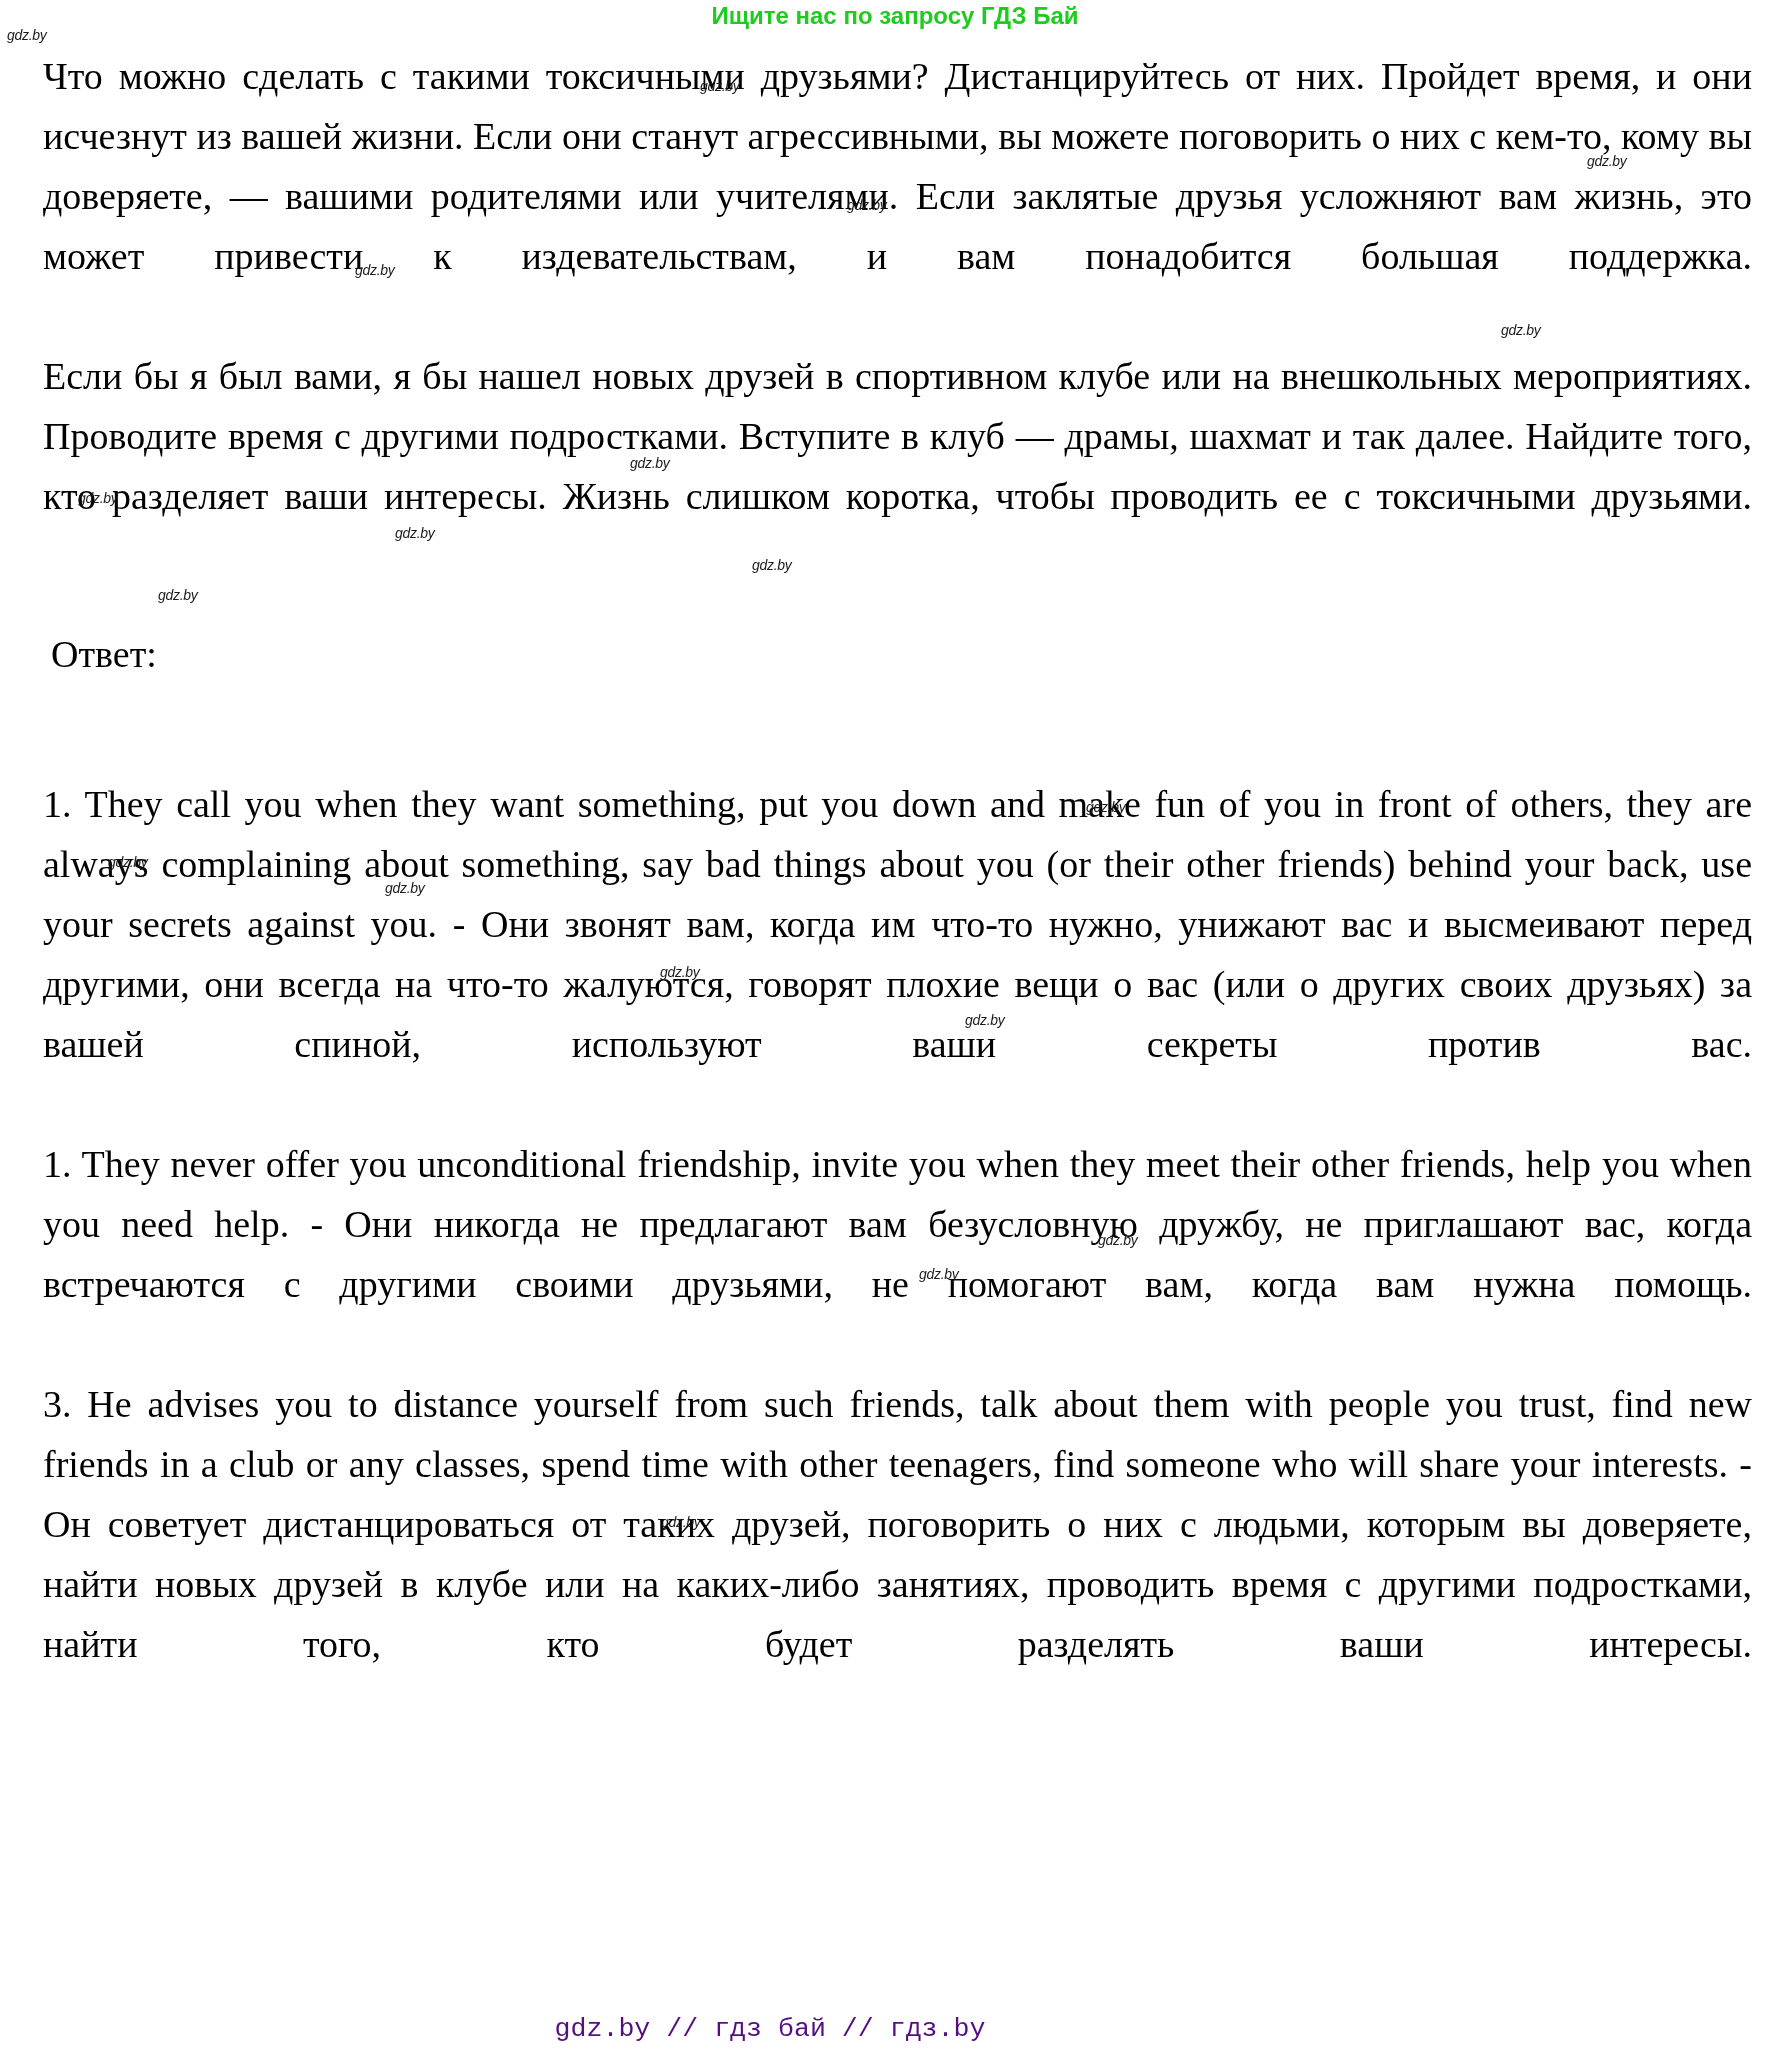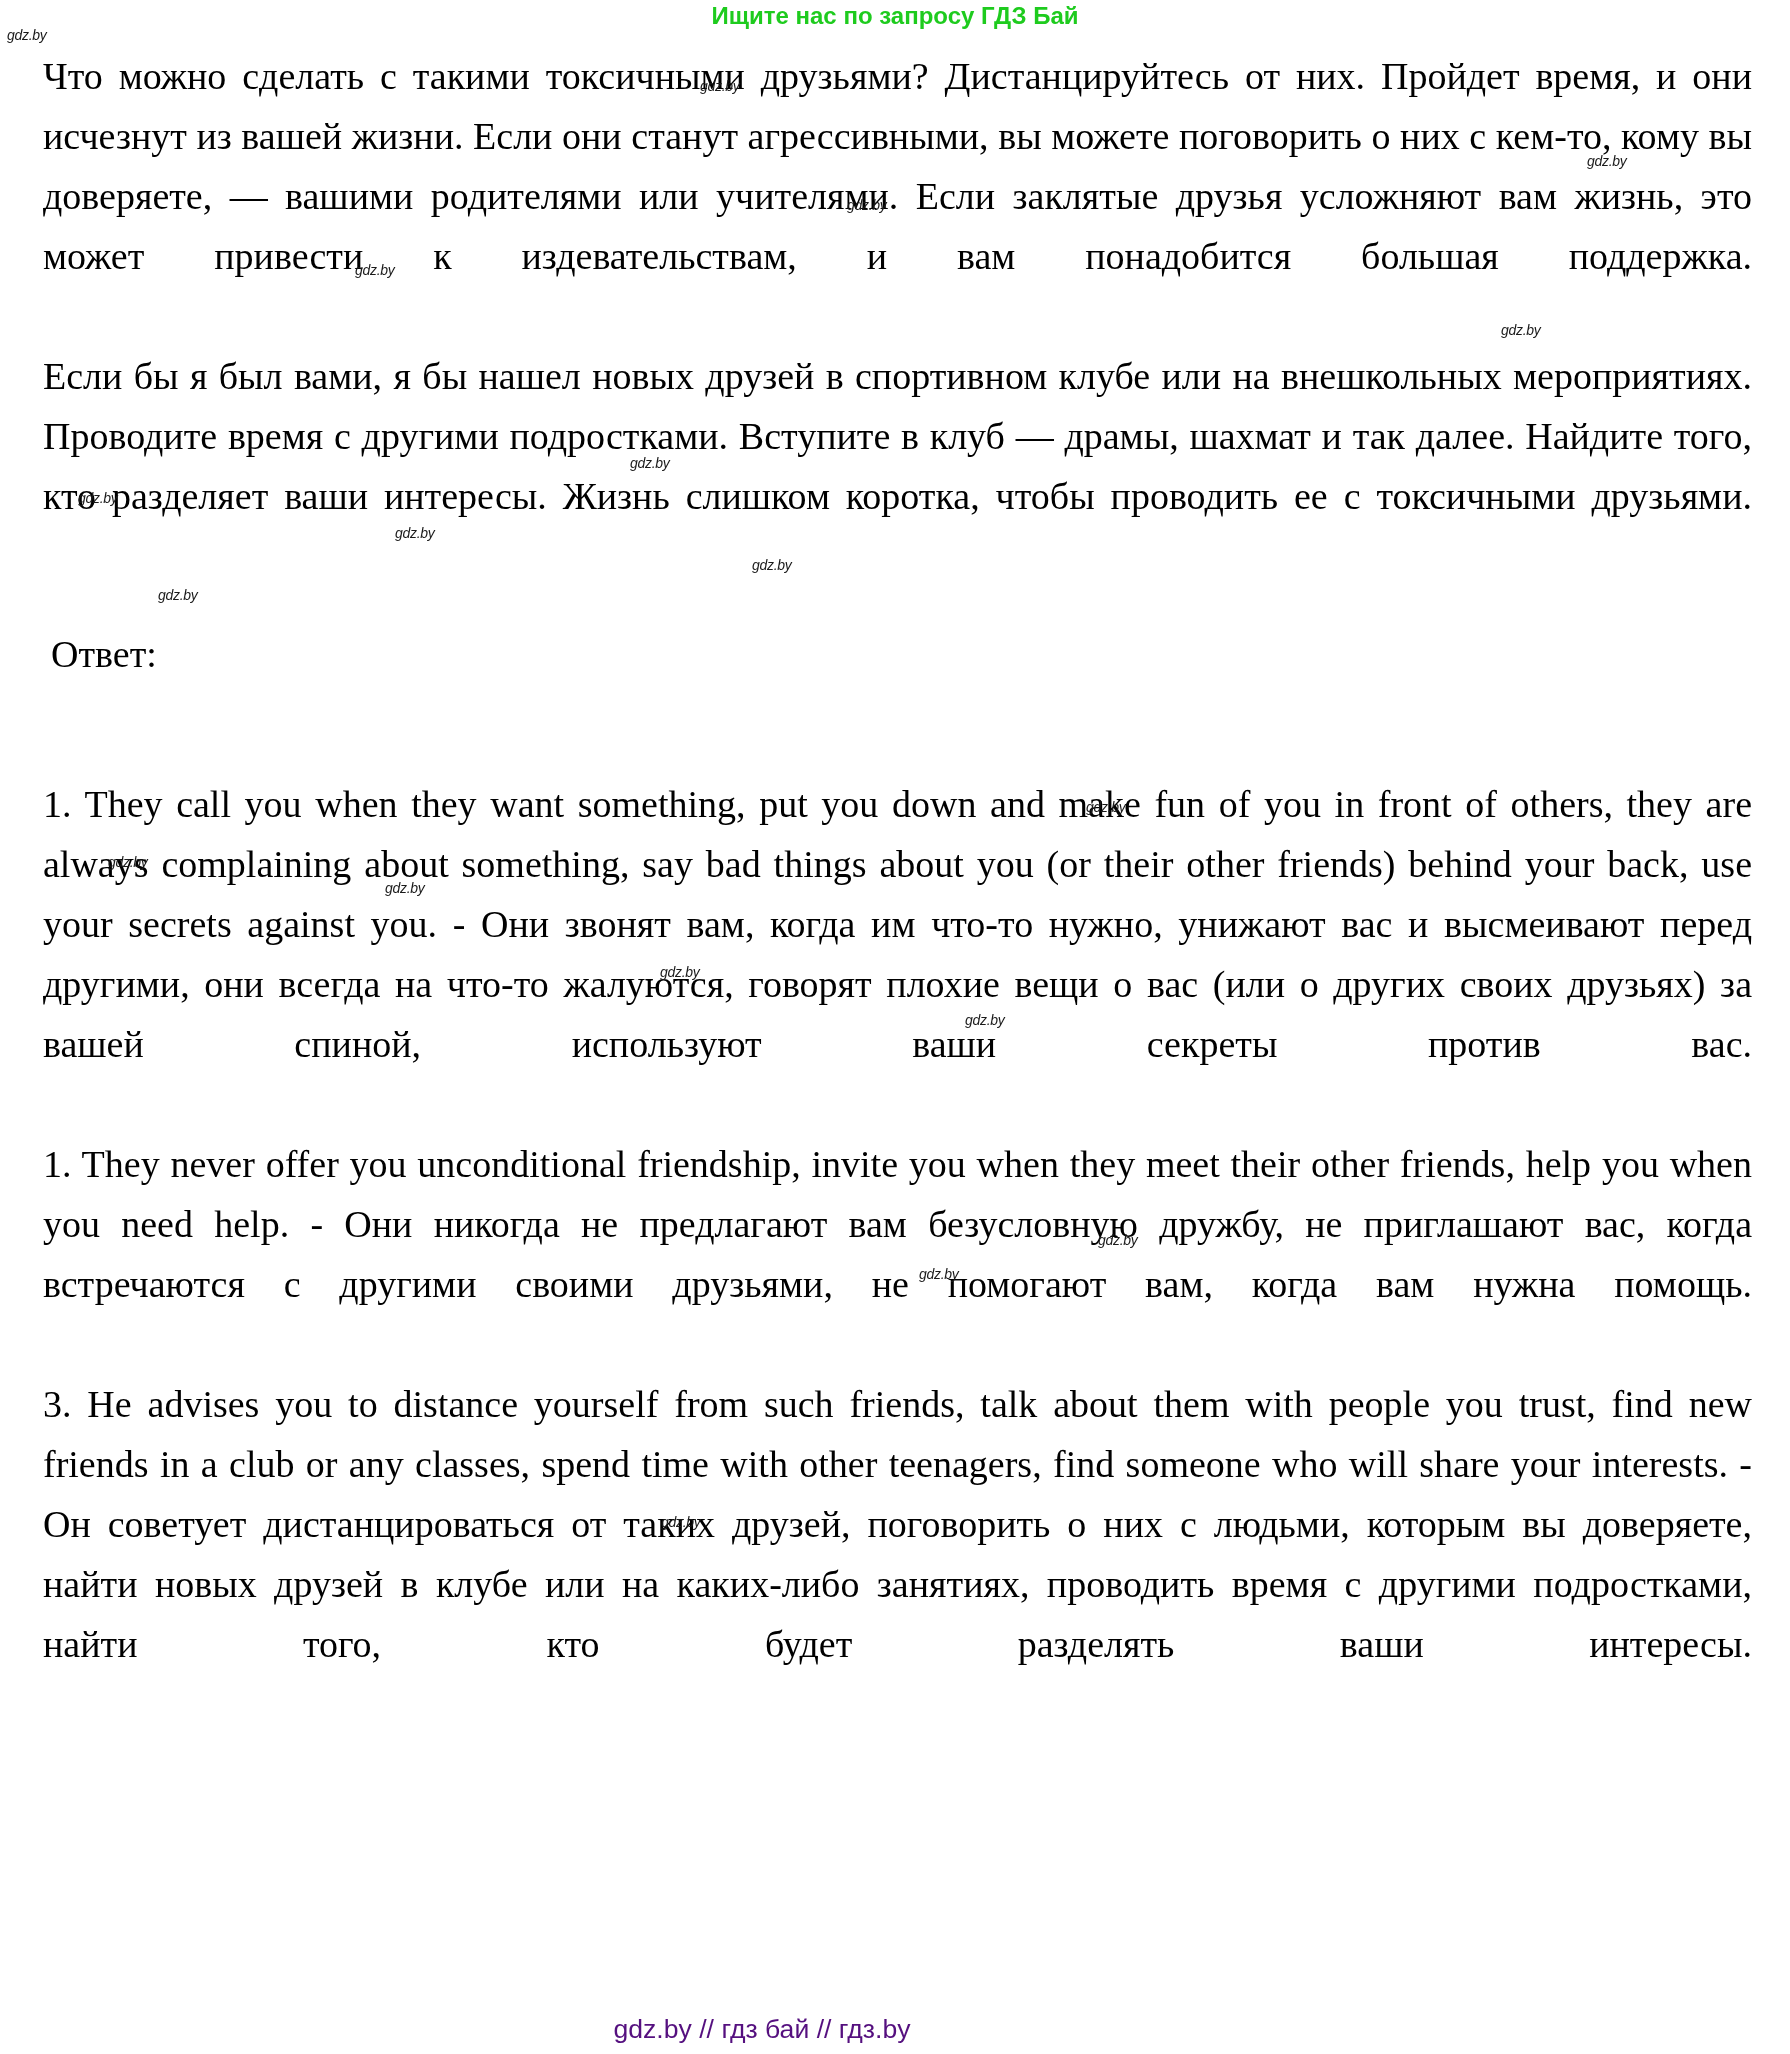--- a/index.html
+++ b/index.html
@@ -80,26 +80,26 @@
     font-size: 14px;
     font-weight: 400;
     white-space: nowrap;
     letter-spacing: -0.3px;
     font-style: italic;
   }
 
   
   .footer {
     position: absolute;
-    left: 0;
+    left: 8px;
     top: 2014px;
     width: 1524px;
     text-align: center;
     color: #55107f;
-    font-family: Liberation Sans, sans-serif;
+    font-family: Liberation Mono, monospace;
     font-size: 26.6px;
     font-weight: 400;
     white-space: nowrap;
   }
 </style>
 </head>
 <body>
 
 <div class="page">
 

